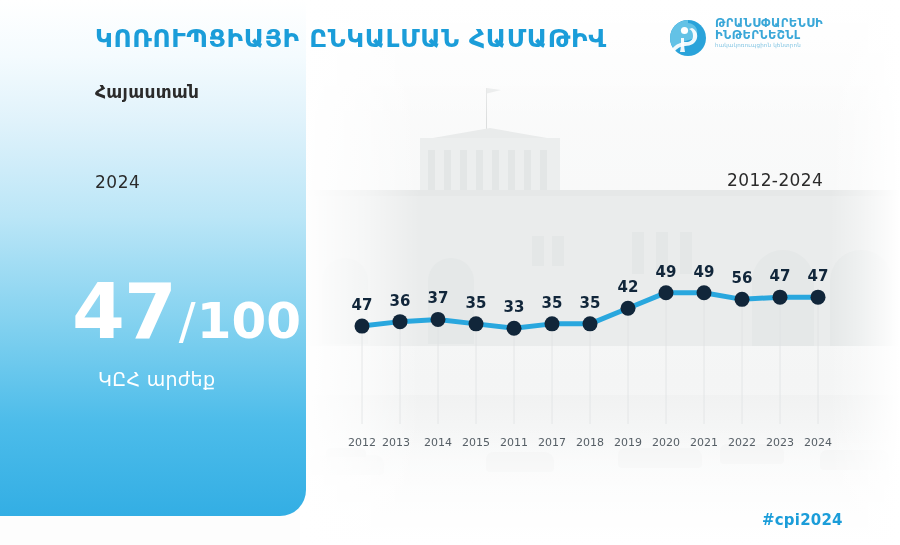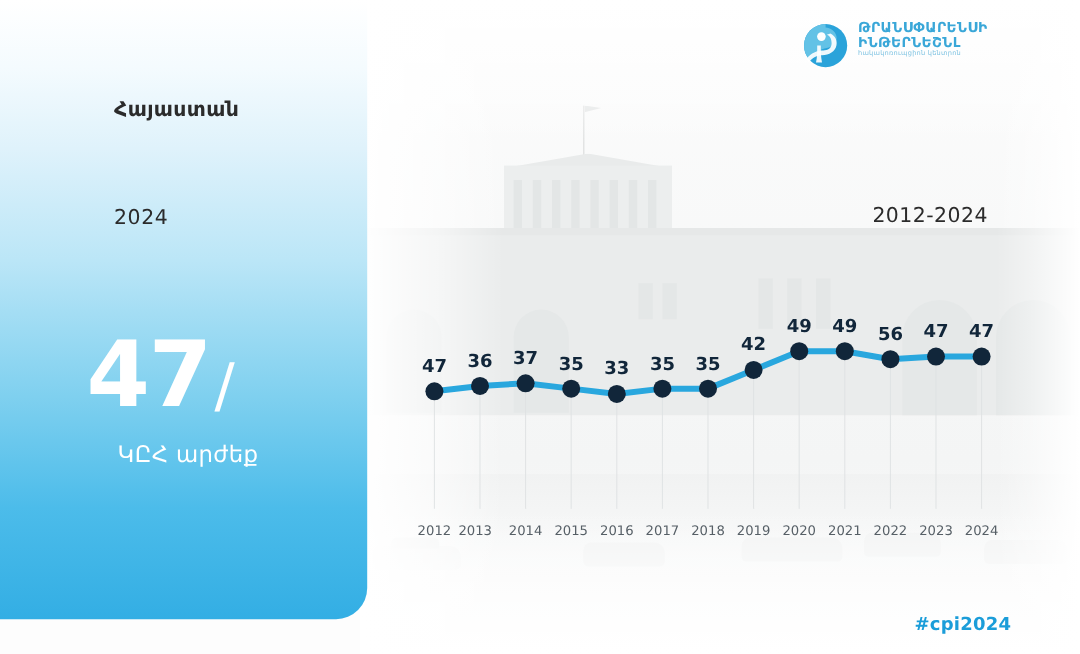--- a/index.html
+++ b/index.html
@@ -106,24 +106,26 @@
     <div class="fadeB"></div>
     <div class="fadeL"></div>
     <div class="fadeR"></div>
   </div>
 
   <div class="bluepanel">
     <div class="panel-year">2024</div>
     <div class="bigscore">
       <span class="v">47</span>
       <span class="sl">/</span>
+      <span class="tot">100</span>
     </div>
     <div class="panel-caption">ԿԸՀ արժեք</div>
   </div>
 
+  <div class="title">ԿՈՌՈՒՊՑԻԱՅԻ ԸՆԿԱԼՄԱՆ ՀԱՄԱԹԻՎ</div>
   <div class="subtitle">Հայաստան</div>
 
   <div class="logo">
     <span>
       <svg width="40" height="40" viewBox="0 0 40 40">
         <circle cx="20" cy="20" r="18" fill="#2aa3da"></circle>
         <path d="M20 2a18 18 0 0 0-13.6 29.7C10 26 16 23 21 22c6-1 9-5 8-10-1-4-5-7-9-7z" fill="#63c2e6"></path>
         <circle cx="16.5" cy="12.5" r="3.6" fill="#ffffff"></circle>
         <path d="M24 10c4 2 6 6 5 10-1 5-6 8-12 8-4 0-8 2-11 6l-2-3c4-5 9-7 14-7 4 0 7-2 7-6 0-3-1-6-4-7z" fill="#ffffff" opacity=".92"></path>
         <path d="M13 20c0 6 0 10-1 14h5c-1-5-1-9-1-14z" fill="#ffffff" opacity=".92"></path>
@@ -181,21 +183,21 @@
         <div class="dotlabel" style="left: 374px; top: 32.6818px;">49</div>
         <div class="dotlabel" style="left: 412px; top: 39.3636px;">56</div>
         <div class="dotlabel" style="left: 450px; top: 37.1364px;">47</div>
         <div class="dotlabel" style="left: 488px; top: 37.1364px;">47</div>
       </div>
     <div id="chart-xaxis">
         <div class="xlab" style="left: 32px; top: 206px;">2012</div>
         <div class="xlab" style="left: 66px; top: 206px; text-align: right;">2013</div>
         <div class="xlab" style="left: 108px; top: 206px;">2014</div>
         <div class="xlab" style="left: 146px; top: 206px;">2015</div>
-        <div class="xlab" style="left: 184px; top: 206px;">2016</div>
+        <div class="xlab" style="left: 184px; top: 206px;">2011</div>
         <div class="xlab" style="left: 222px; top: 206px;">2017</div>
         <div class="xlab" style="left: 260px; top: 206px;">2018</div>
         <div class="xlab" style="left: 298px; top: 206px;">2019</div>
         <div class="xlab" style="left: 336px; top: 206px;">2020</div>
         <div class="xlab" style="left: 374px; top: 206px;">2021</div>
         <div class="xlab" style="left: 412px; top: 206px;">2022</div>
         <div class="xlab" style="left: 450px; top: 206px;">2023</div>
         <div class="xlab" style="left: 488px; top: 206px;">2024</div>
       </div>
   </div>

